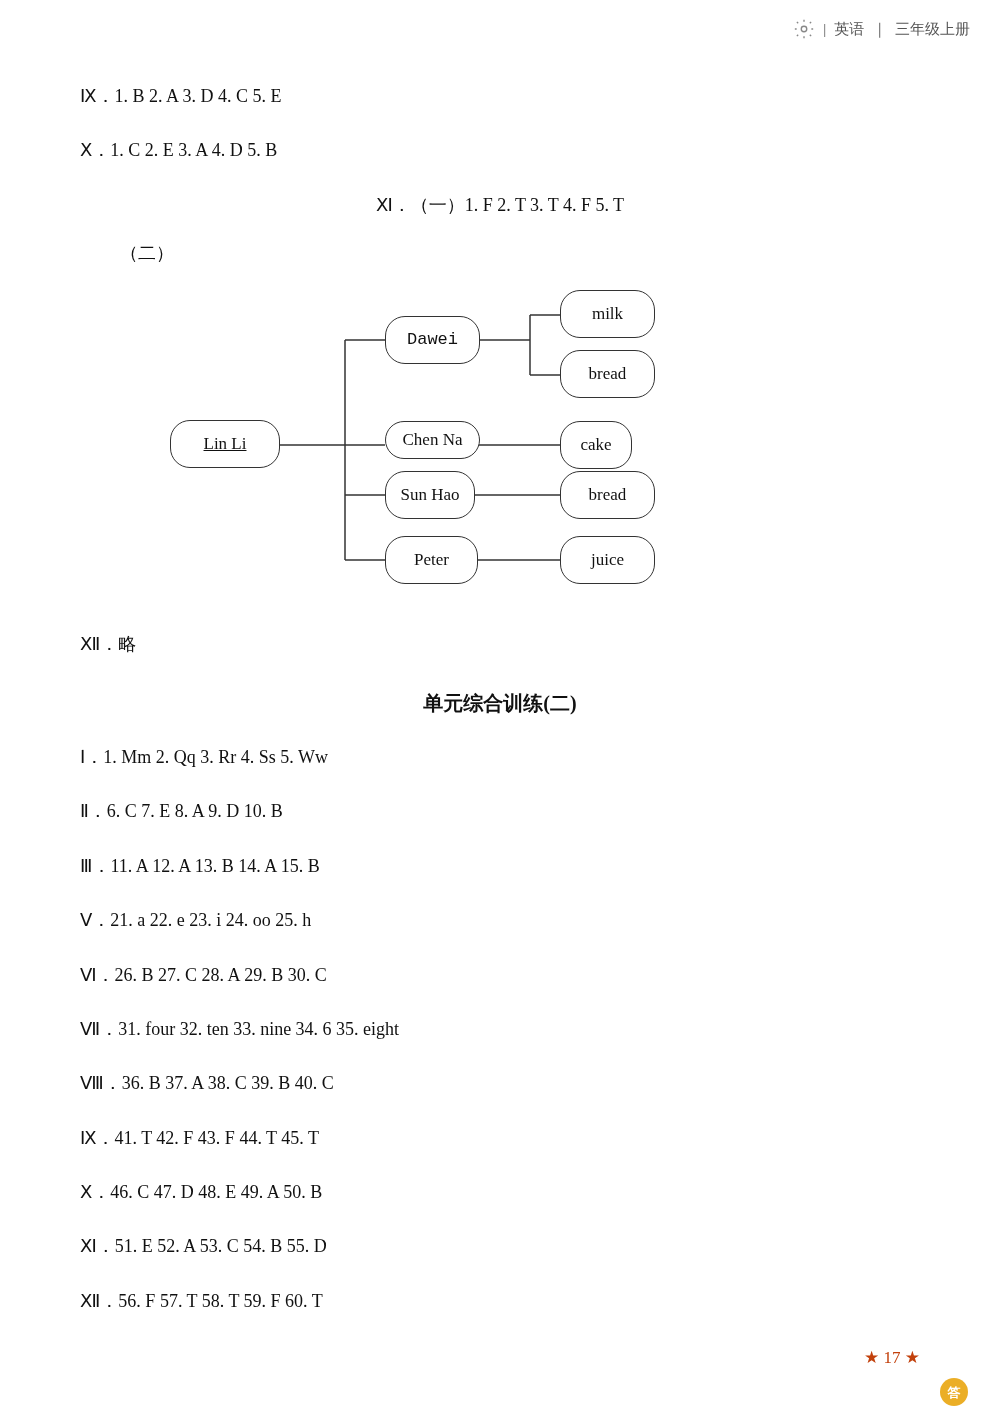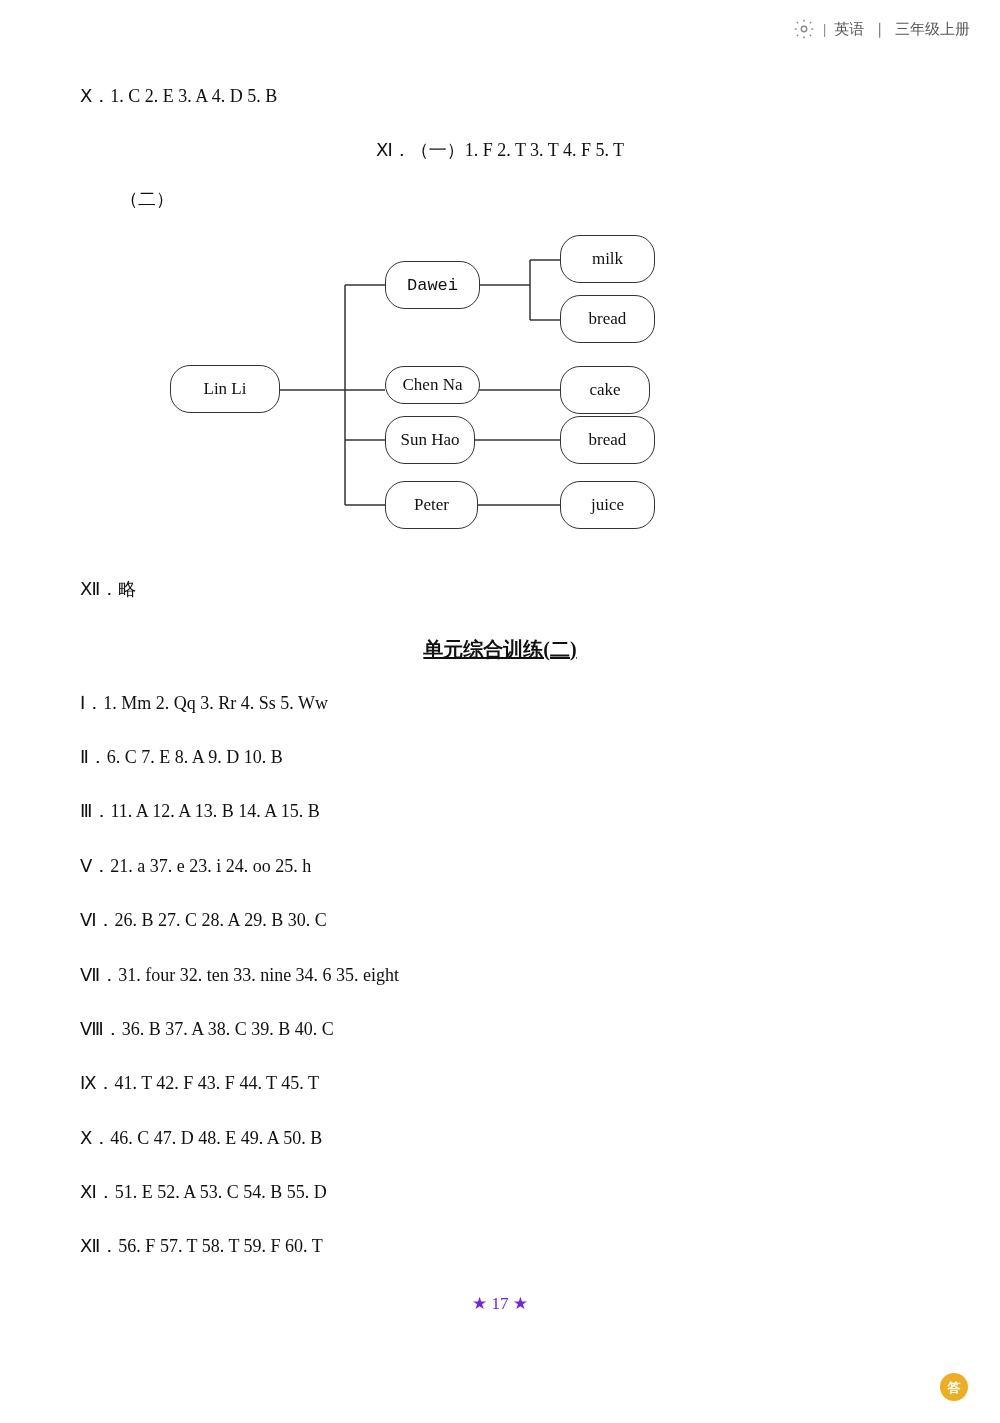--- a/index.html
+++ b/index.html
@@ -47,28 +47,27 @@
       height: 320px;
       margin-left: 60px;
     }
 
     
     .section-title {
       text-align: center;
       font-size: 20px;
       font-weight: bold;
       margin: 30px 0 24px 0;
-      text-decoration: underline;
     }
 
     .page-num {
-      text-align: center;
+      text-align: right;
       margin-top: 30px;
       font-size: 17px;
-      color: #6d28d9;
+      color: #c2410c;
     }
 
     .watermark-bottom {
       position: absolute;
       bottom: 20px;
       right: 30px;
       font-size: 13px;
       color: #aaa;
     }
 
@@ -99,20 +98,21 @@
     <path d="M12 2v2M12 20v2M4.22 4.22l1.42 1.42M18.36 18.36l1.42 1.42M2 12h2M20 12h2M4.22 19.78l1.42-1.42M18.36 5.64l1.42-1.42"></path>
   </svg>
   <span>|</span>
   <span>英语</span>
   <span>｜</span>
   <span>三年级上册</span>
 </div>
 
 <div class="content">
 
+  <div class="line">Ⅸ．1. B  2. A  3. D  4. C  5. E</div>
   <div class="line">Ⅹ．1. C  2. E  3. A  4. D  5. B</div>
   <div class="line xi-section">Ⅺ．（一）1. F  2. T  3. T  4. F  5. T</div>
   <div class="line" style="margin-bottom:4px; margin-left:40px;">（二）</div>
 
   <div class="diagram-container" style="width:600px; height:330px; margin-left:80px; position:relative;">
 
     <svg style="position:absolute;top:0;left:0;width:100%;height:100%;overflow:visible;">
 
       <line x1="120" y1="165" x2="185" y2="165" stroke="#333" stroke-width="1.5"></line>
 
@@ -131,21 +131,21 @@
 
       <line x1="370" y1="95" x2="400" y2="95" stroke="#333" stroke-width="1.5"></line>
 
       <line x1="315" y1="165" x2="400" y2="165" stroke="#333" stroke-width="1.5"></line>
 
       <line x1="315" y1="215" x2="400" y2="215" stroke="#333" stroke-width="1.5"></line>
 
       <line x1="315" y1="280" x2="400" y2="280" stroke="#333" stroke-width="1.5"></line>
     </svg>
 
-    <div class="dbox" style="left:10px; top:140px; width:110px; height:48px;">
+    <div class="dbox" style="left:10px; top:140px; width:110px; height:48px;text-decoration:underline;">
       <span>Lin Li</span>
     </div>
 
     <div class="dbox" style="left:225px; top:36px; width:95px; height:48px;font-family:Liberation Mono, monospace;">
       <span>Dawei</span>
     </div>
 
     <div class="dbox" style="left:225px; top:141px; width:95px; height:38px;">
       <span>Chen Na</span>
     </div>
@@ -159,41 +159,41 @@
     </div>
 
     <div class="dbox" style="left:400px; top:10px; width:95px; height:48px;">
       <span>milk</span>
     </div>
 
     <div class="dbox" style="left:400px; top:70px; width:95px; height:48px;">
       <span>bread</span>
     </div>
 
-    <div class="dbox" style="left:400px; top:141px; width:90px; height:48px;">
+    <div class="dbox" style="left:400px; top:141px; width:72px; height:48px;">
       <span>cake</span>
     </div>
 
     <div class="dbox" style="left:400px; top:191px; width:95px; height:48px;">
       <span>bread</span>
     </div>
 
     <div class="dbox" style="left:400px; top:256px; width:95px; height:48px;text-align:center;">
       <span>juice</span>
     </div>
   </div>
 
   <div class="line" style="margin-top:18px;">Ⅻ．略</div>
 
   <div class="section-title">单元综合训练(二)</div>
 
   <div class="line">Ⅰ．1. Mm  2. Qq  3. Rr  4. Ss  5. Ww</div>
   <div class="line">Ⅱ．6. C  7. E  8. A  9. D  10. B</div>
   <div class="line">Ⅲ．11. A  12. A  13. B  14. A  15. B</div>
-  <div class="line">Ⅴ．21. a  37. e  23. i  24. oo  25. h</div>
+  <div class="line">Ⅴ．21. a  22. e  23. i  24. oo  25. h</div>
   <div class="line">Ⅵ．26. B  27. C  28. A  29. B  30. C</div>
   <div class="line">Ⅶ．31. four  32. ten  33. nine  34. 6  35. eight</div>
   <div class="line">Ⅷ．36. B  37. A  38. C  39. B  40. C</div>
   <div class="line">Ⅸ．41. T  42. F  43. F  44. T  45. T</div>
   <div class="line">Ⅹ．46. C  47. D  48. E  49. A  50. B</div>
   <div class="line">Ⅺ．51. E  52. A  53. C  54. B  55. D</div>
   <div class="line">Ⅻ．56. F  57. T  58. T  59. F  60. T</div>
 
   <div class="page-num">★ 17 ★</div>
 </div>

